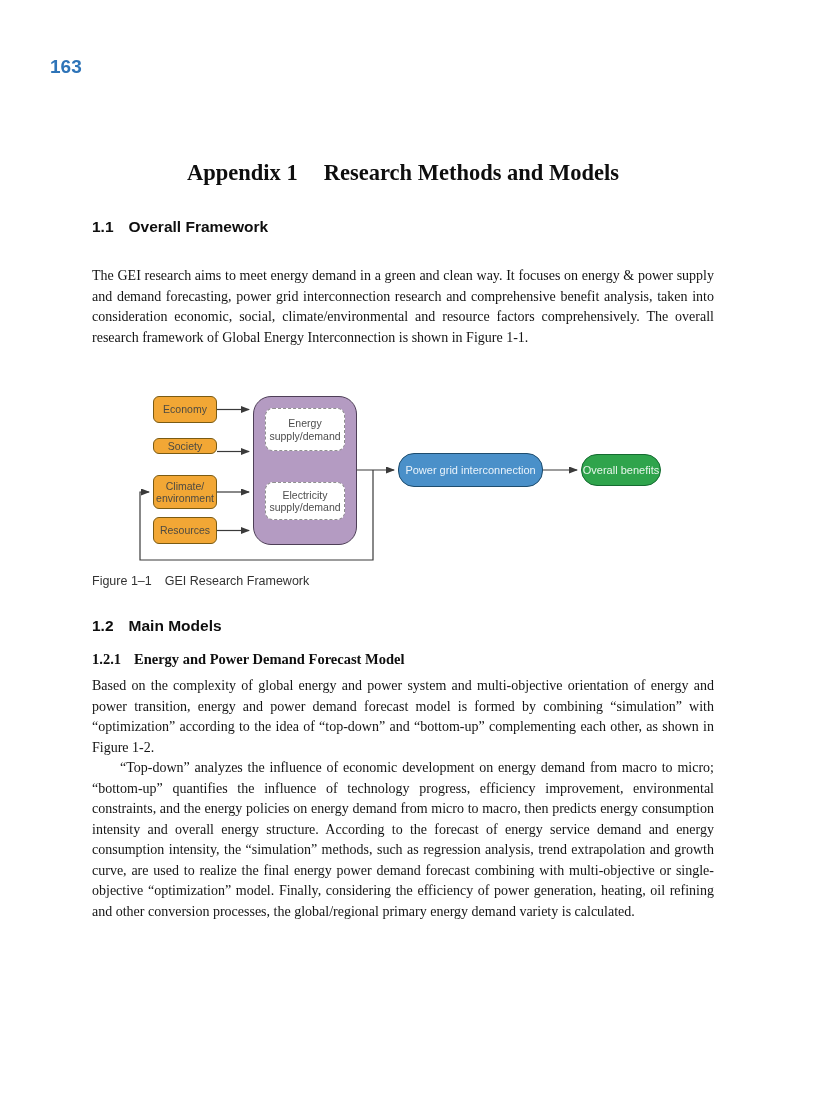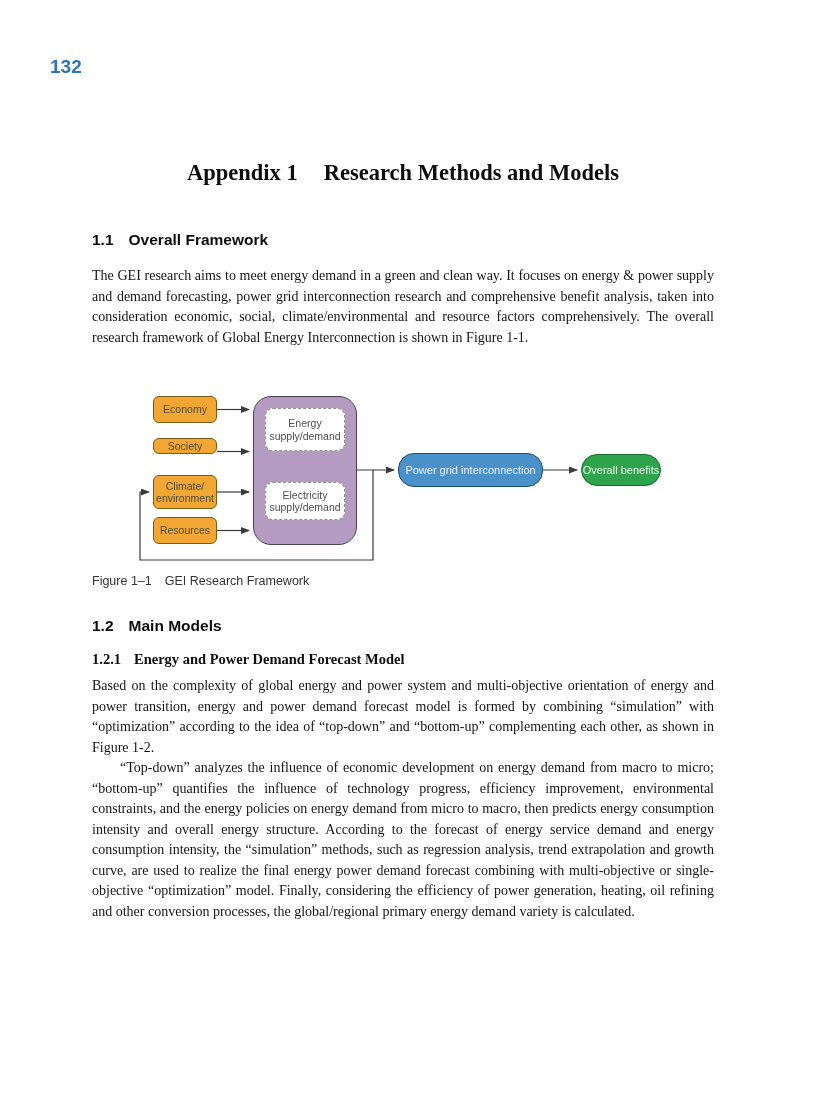--- a/index.html
+++ b/index.html
@@ -29,21 +29,21 @@
   }
   .doc-title .gap { display: inline-block; width: 26px; }
 
   .h-sans {
     left: 92px; width: 622px;
     font-family: "Liberation Sans", sans-serif;
     font-weight: bold; font-size: 15.5px;
     color: #0e0e0e;
   }
   .h-sans .num { margin-right: 15px; }
-  .h-11 { top: 231px; }
+  .h-11 { top: 218px; }
   .h-12 { top: 617px; }
 
   .h-serif {
     left: 92px; top: 651px; width: 622px;
     font-family: "Liberation Serif", serif;
     font-weight: bold; font-size: 14.5px;
     color: #0e0e0e;
   }
   .h-serif .num { margin-right: 13px; }
 
@@ -116,21 +116,21 @@
     left: 92px; top: 574px; width: 622px;
     text-align: left;
     font-family: "Liberation Sans", sans-serif;
     font-size: 12.5px; color: #333333;
   }
   .fig-caption .gap { display: inline-block; width: 13px; }
 </style>
 </head>
 <body>
 
-<div class="abs page-number">132</div>
+<div class="abs page-number">163</div>
 
 <div class="abs doc-title">
   <span>Appendix 1</span><span class="gap"></span><span>Research Methods and Models</span>
 </div>
 
 <div class="abs h-sans h-11">
   <span class="num">1.1</span><span>Overall Framework</span>
 </div>
 
 <div class="abs bodytext p-11">

